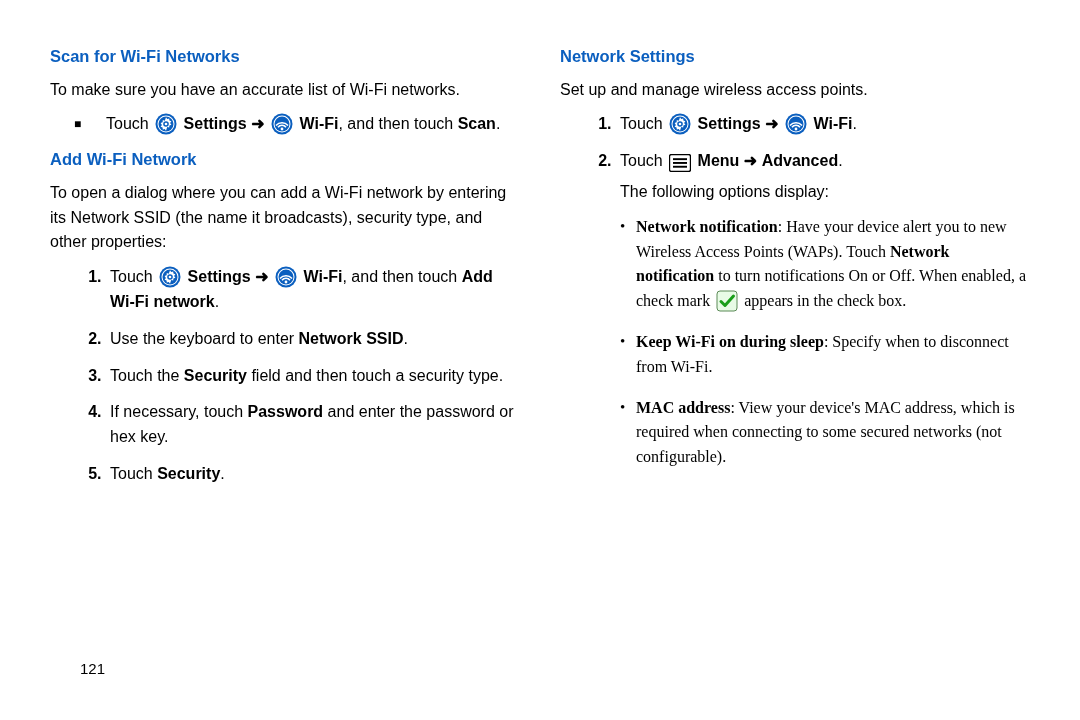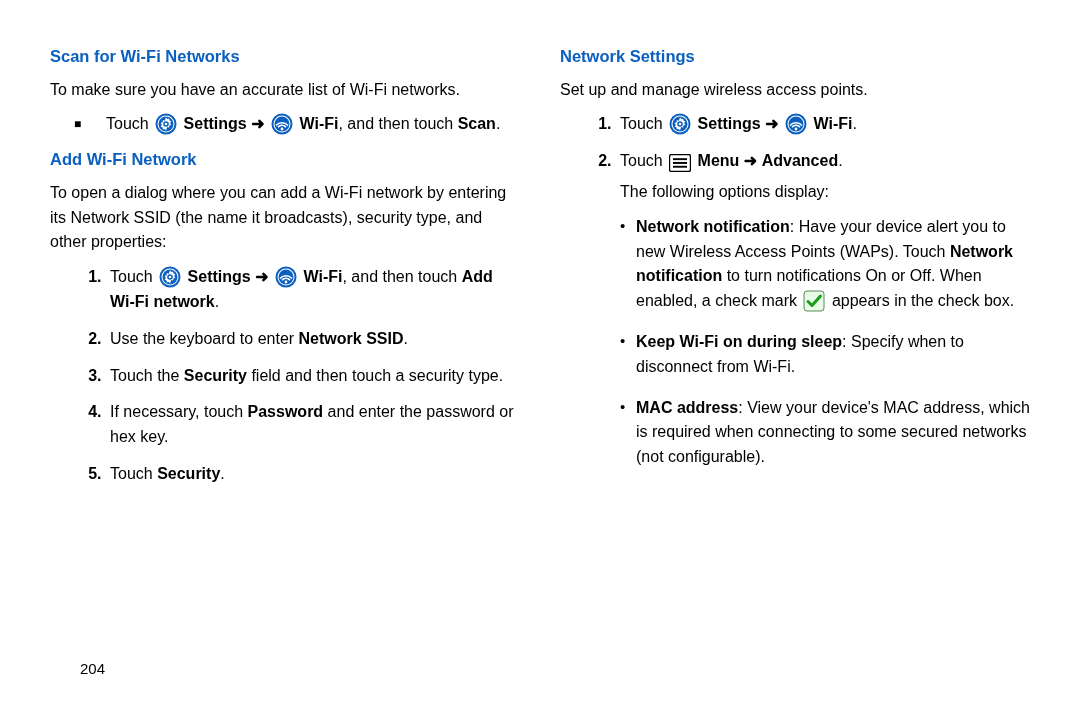--- a/index.html
+++ b/index.html
@@ -7,21 +7,21 @@
   .col{width:510px;padding:0 20px;box-sizing:border-box;font-size:16px;line-height:1.55}
   .h{color:#0b5fbf;font-family:"Arial Black",Arial,sans-serif;font-weight:900;font-size:16.5px;margin:4px 0 6px 0}
   p{margin:8px 0 10px 0}
   ol{margin:4px 0 6px 0;padding-left:56px}
   ol>li{padding-left:4px;margin:6px 0 12px 0}
   ol>li::marker{font-weight:700}
   ul.sq{list-style:none;margin:4px 0 6px 0;padding-left:0}
   ul.sq>li{padding-left:56px;position:relative;margin:6px 0 10px 0}
   ul.sq>li::before{content:"\25A0";position:absolute;left:24px;top:0;font-size:12px;line-height:24px}
   ul.bu{list-style:none;margin:4px 0 6px 0;padding-left:0}
-  ul.bu>li{padding-left:16px;position:relative;margin:10px 0 16px 0;font-family:Liberation Sans, sans-serif;font-stretch:condensed}
+  ul.bu>li{padding-left:16px;position:relative;margin:10px 0 16px 0;font-family:Liberation Serif, serif;font-stretch:condensed}
   ul.bu>li::before{content:"\2022";position:absolute;left:0;top:0;font-size:15px;line-height:22px}
   .b{font-weight:700}
   .arr{font-weight:700;font-family:Arial,sans-serif}
   .note{margin:18px 0 18px 0}
   .hg{padding-left:46px;text-indent:-46px}
   
   .ic{display:inline-block;vertical-align:-6px;margin:0 2px}
   .ic svg{display:block}
 
   .narrow{font-family:"Arial Narrow","Helvetica Neue",Arial,sans-serif;letter-spacing:0}
@@ -157,13 +157,13 @@
           </li>
           <li>
             <span class="b">MAC address</span><span>: View your device's MAC address, which is required when connecting to some secured networks (not configurable).</span>
           </li>
         </ul>
       </li>
     </ol>
   </div>
 </div>
 
-<div class="pgnum">204</div>
+<div class="pgnum">121</div>
 
 </body></html>

